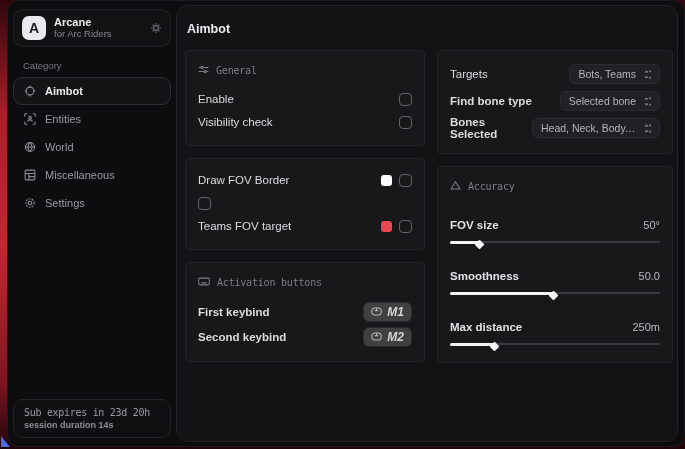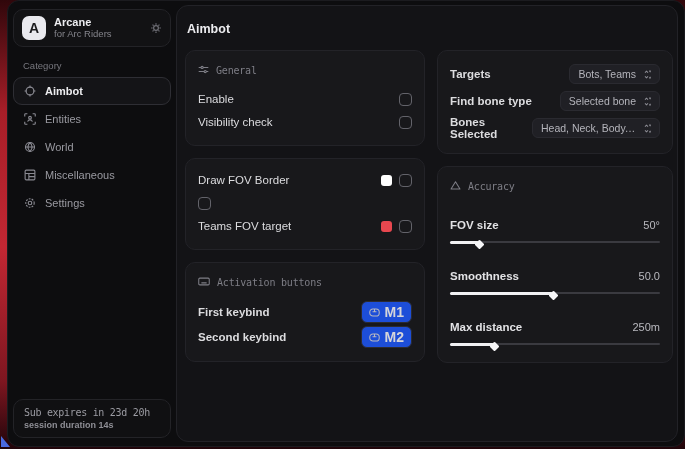--- a/index.html
+++ b/index.html
@@ -53,38 +53,38 @@
   
   .main {
     flex:1; margin:4px 6px 4px 0; background:#131316; border:1px solid #222227;
     border-radius:12px; padding:12px 8px 12px 8px; overflow:hidden;
   }
   .page-title { font-size:12.5px; font-weight:bold; color:#ececef; margin:4px 0 14px 2px; }
   .columns { display:flex; gap:12px; align-items:flex-start; }
   .col-left { width:240px; flex:0 0 240px; display:flex; flex-direction:column; gap:12px; }
   .col-right { width:236px; flex:0 0 236px; display:flex; flex-direction:column; gap:12px; }
   .card {
-    background:#18181b; border:1px solid #232328; border-radius:10px; padding:10px 12px 12px 12px;
+    background:#18181b; border:1px solid #232328; border-radius:4px; padding:10px 12px 12px 12px;
   }
   .card-head {
     display:flex; align-items:center; gap:7px; color:#7e7e86; margin-bottom:9px;
   }
   .card-head .ch-title { font-family:"DejaVu Sans Mono", monospace; font-size:10px; letter-spacing:-0.2px; }
   .card-head svg { color:#7e7e86; }
   .row { display:flex; align-items:center; justify-content:space-between; height:22px; }
   .row + .row { margin-top:1px; }
   .row-label { font-size:11.5px; color:#dcdcdf; font-weight:500; }
   .row-right { display:flex; align-items:center; gap:7px; }
   .checkbox {
     width:13px; height:13px; border-radius:4px; border:1.5px solid #63636a; background:transparent;
   }
   .swatch { width:11px; height:11px; border-radius:3px; }
   .key-btn {
-    display:flex; align-items:center; gap:5px; background:#1d4ed8; border:1px solid #2b2b31;
-    border-radius:6px; padding:2px 7px; font-size:14px; font-weight:bold; color:#d5d5d9;
+    display:flex; align-items:center; gap:5px; background:#404040; border:1px solid #2b2b31;
+    border-radius:6px; padding:2px 7px; font-size:12px; font-weight:bold; color:#d5d5d9;font-style:italic;
   }
   .key-btn svg { color:#b8b8bf; }
   .dd-btn {
     display:flex; align-items:center; gap:6px; background:#202025; border:1px solid #2a2a30;
     border-radius:6px; padding:3px 8px; font-size:10.5px; color:#b4b4bb; max-width:158px;
   }
   .dd-text { white-space:nowrap; overflow:hidden; text-overflow:ellipsis; }
   .dd-icon { color:#8d8d95; display:flex; flex:0 0 auto; }
   .tr-row { height:26px; }
   
@@ -265,21 +265,21 @@
               <span>M2</span>
             </span>
           </div>
         </div>
       </div>
 
       <div class="col-right">
 
         <div class="card">
           <div class="row tr-row">
-            <span class="row-label" style="font-weight:bold">Targets</span>
+            <span class="row-label" style="font-weight:normal">Targets</span>
             <span class="dd-btn">
               <span class="dd-text">Bots, Teams</span>
               <span class="dd-icon">
                 <svg width="9" height="9" viewBox="0 0 12 12" fill="none" stroke="currentColor" stroke-width="1.4">
                   <path d="M4 3.5L6 1.5l2 2M4 8.5l2 2 2-2M9.5 1.5h1.5v1.5M9.5 10.5h1.5V9"></path>
                 </svg>
               </span>
             </span>
           </div>
           <div class="row tr-row">

